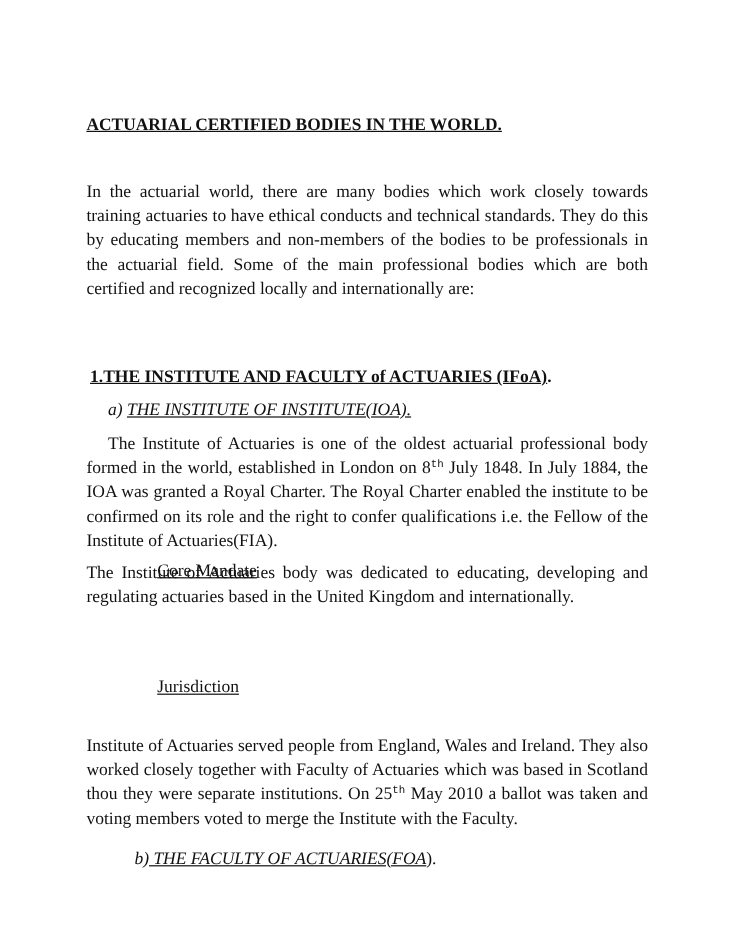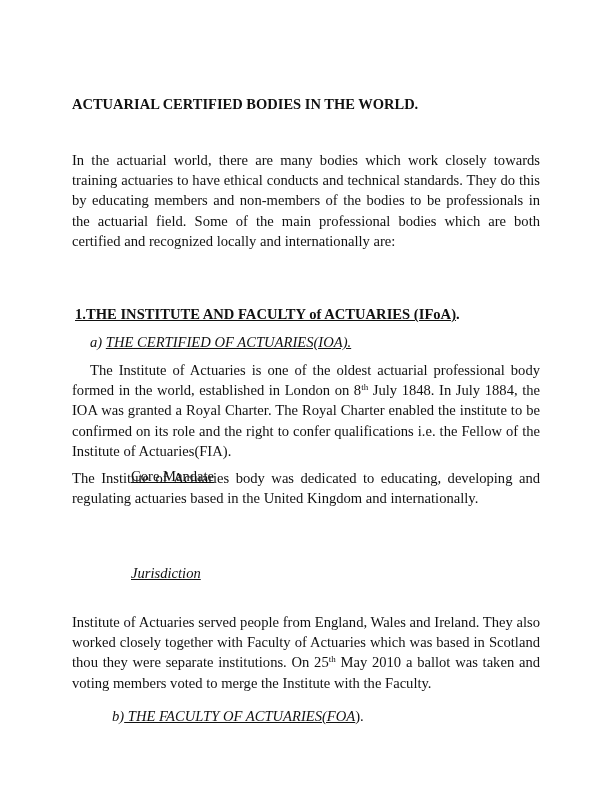--- a/index.html
+++ b/index.html
@@ -1,54 +1,54 @@
 <!DOCTYPE html>
 <html><head>
   <meta charset="utf-8">
   <style>
     html, body { margin: 0; padding: 0; background: #ffffff; }
     body { width: 612px; height: 792px; position: relative; overflow: hidden;
            font-family: "Liberation Serif", "DejaVu Serif", serif; color: #111; }
     .page { position: absolute; left: 72px; top: 0; width: 468px; }
     .title { position: absolute; left: 0; top: 96px; font-size: 14.5px; font-weight: bold;
-             white-space: nowrap; }
+             text-decoration: underline; white-space: nowrap; }
     .para { position: absolute; left: 0; width: 468px; font-size: 14.6px; line-height: 20.2px;
             text-align: justify; }
     .h1 { position: absolute; left: 3px; top: 306px; font-size: 14.6px; font-weight: bold; white-space: nowrap; text-align: right; }
     .h1 .ul { text-decoration: underline; }
     .sub { position: absolute; font-size: 14.6px; font-style: italic; white-space: nowrap; }
     .sub .ul { text-decoration: underline; }
     .label { position: absolute; left: 59px; font-size: 14.6px; text-decoration: underline; white-space: nowrap; }
-    sup { font-size: 9px; line-height: 0; vertical-align: 5px; }
+    sup { font-size: 9px; line-height: 0; vertical-align: 5px; font-family: Liberation Mono, monospace; }
     .indent { text-indent: 18px; }
   </style>
 </head>
 <body>
 
 <div class="page">
 
   <div class="title">ACTUARIAL CERTIFIED BODIES IN THE WORLD.</div>
 
   <div class="para" style="top:150px;">In the actuarial world, there are many bodies which work closely towards training actuaries to have ethical conducts and technical standards. They do this by educating members and non-members of the bodies to be professionals in the actuarial field. Some of the main professional bodies which are both certified and recognized locally and internationally are:</div>
 
   <div class="h1">
     <span class="ul">1.THE INSTITUTE AND FACULTY of ACTUARIES (IFoA)</span><span>.</span>
   </div>
 
   <div class="sub" style="left:18px; top:334px;">
-    <span>a) </span><span class="ul">THE CERTIFIED OF ACTUARIES(IOA).</span>
+    <span>a) </span><span class="ul">THE INSTITUTE OF INSTITUTE(IOA).</span>
   </div>
 
   <div class="para indent" style="top:360px;"><span>The Institute of Actuaries is one of the oldest actuarial professional body formed in the world, established in London on 8</span><sup>th</sup><span> July 1848. In July 1884, the IOA was granted a Royal Charter. The Royal Charter enabled the institute to be confirmed on its role and the right to confer qualifications i.e. the Fellow of the Institute of Actuaries(FIA).</span></div>
 
   <div class="label" style="top:468px;">Core Mandate</div>
 
   <div class="para" style="top:468px;">The Institute of Actuaries body was dedicated to educating, developing and regulating actuaries based in the United Kingdom and internationally.</div>
 
-  <div class="label" style="top:565px;font-style:italic;">Jurisdiction</div>
+  <div class="label" style="top:565px;">Jurisdiction</div>
 
   <div class="para" style="top:612px;"><span>Institute of Actuaries served people from England, Wales and Ireland. They also worked closely together with Faculty of Actuaries which was based in Scotland thou they were separate institutions. On 25</span><sup>th</sup><span> May 2010 a ballot was taken and voting members voted to merge the Institute with the Faculty.</span></div>
 
   <div class="sub" style="left:40px; top:708px;">
     <span>b)</span><span class="ul"> THE FACULTY OF ACTUARIES(FOA</span><span style="font-style:normal;">).</span>
   </div>
 
 </div>
 
 </body></html>

